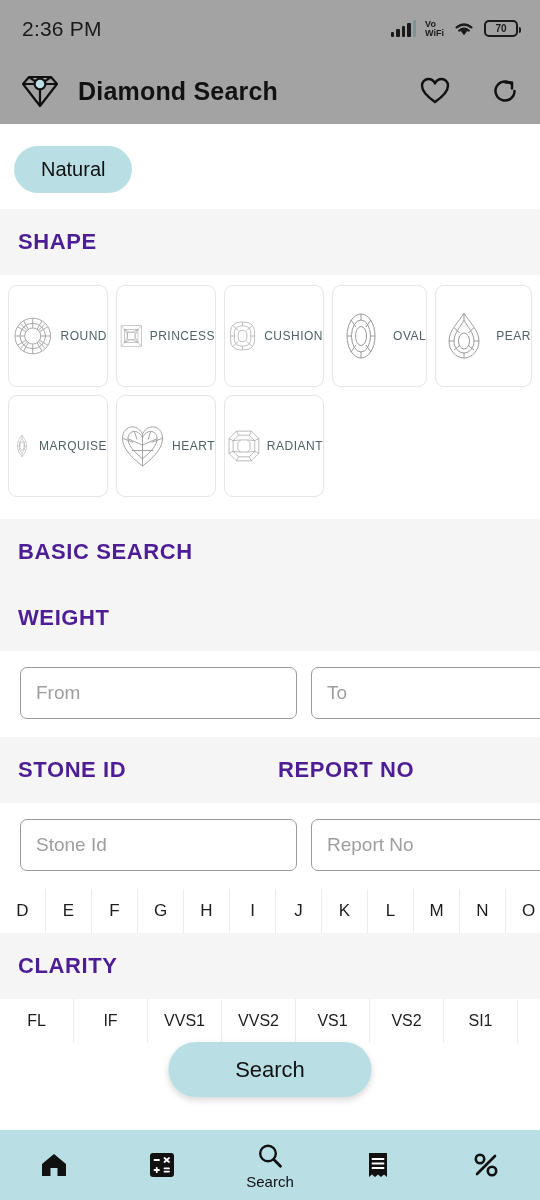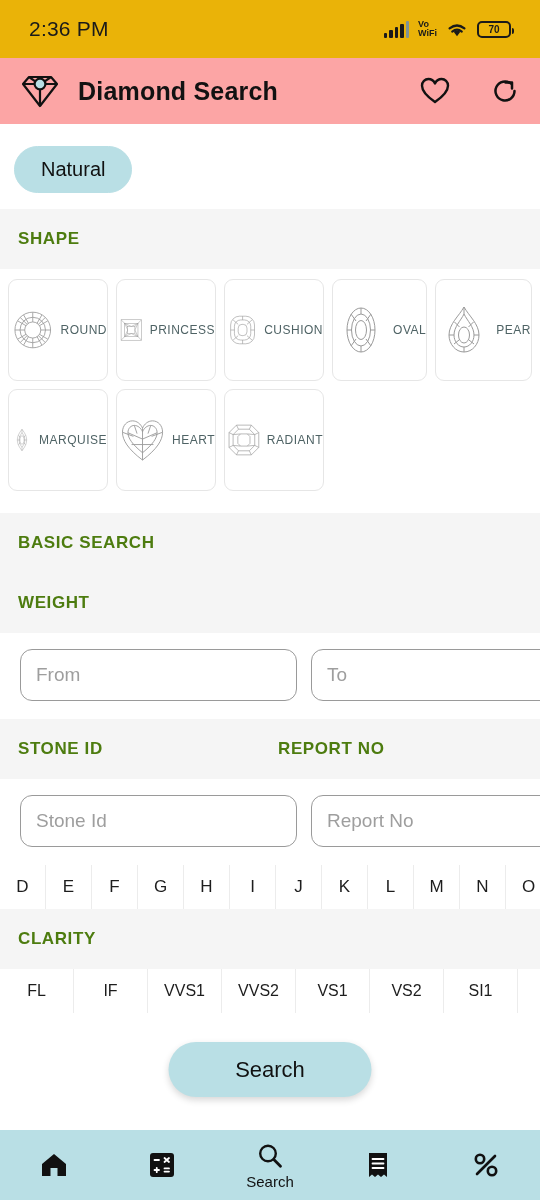--- a/index.html
+++ b/index.html
@@ -5,57 +5,57 @@
   * { margin:0; padding:0; box-sizing:border-box; }
   html,body { width:540px; height:1200px; }
   body {
     font-family:"Liberation Sans", sans-serif;
     background:#ffffff;
     overflow:hidden;
     position:relative;
   }
   
   .statusbar {
-    height:58px; background:#eab308;
+    height:58px; background:#a3a3a3;
     display:flex; align-items:center; justify-content:space-between;
-    padding:0 29px;
+    padding:0 22px;
   }
   .status-time { font-size:21px; color:#1a1a1a; letter-spacing:.2px; }
-  .status-icons { display:flex; align-items:center; gap:9px; }
+  .status-icons { display:flex; align-items:flex-start; gap:9px; }
   .sig { display:flex; align-items:flex-end; gap:2px; height:17px; }
   .sig i { width:3.5px; background:#1a1a1a; border-radius:1px; display:block; }
   .sig i:nth-child(1){height:5px;} .sig i:nth-child(2){height:8px;}
   .sig i:nth-child(3){height:11px;} .sig i:nth-child(4){height:14px;}
   .sig i:nth-child(5){height:17px; background:#7f9396;}
   .volte { font-size:9px; line-height:9.5px; color:#1a1a1a; font-weight:600; text-align:left; }
   .batt {
     width:34px; height:17px; border:2px solid #1a1a1a; border-radius:5px;
     display:flex; align-items:center; justify-content:center;
     font-size:10px; font-weight:700; color:#1a1a1a; position:relative;
   }
   .batt::after{content:"";position:absolute;right:-5px;top:5px;width:2.5px;height:6px;background:#1a1a1a;border-radius:0 2px 2px 0;}
   
   .appbar {
-    height:66px; background:#fca5a5;
+    height:66px; background:#a3a3a3;
     display:flex; align-items:center; padding:0 20px; gap:18px;
   }
   .appbar-title { font-size:25px; font-weight:bold; color:#121212; letter-spacing:.2px; flex:1; }
   .appbar-ico { display:flex; align-items:center; justify-content:center; }
   
   .tabbar { background:#fff; padding:22px 14px 16px 14px; display:flex; gap:14px; }
   .tab {
     border-radius:24px; padding:11px 26px; font-size:20px; color:#111;
     display:flex; align-items:center; justify-content:center;
   }
   .tab.active { background:#b9dfe5; border:1px solid #b9dfe5; }
   .tab.inactive { background:#fff; border:1px solid #9fd0d8; }
   
   .sechead {
     background:#f5f5f5; padding:20px 18px;
-    font-size:17px; font-weight:bold; color:#4d7c0f; letter-spacing:.6px;
+    font-size:22px; font-weight:bold; color:#4c1d95; letter-spacing:.6px;
   }
   .sechead.dual { display:flex; }
   .sechead.dual span { flex:1; }
   .sechead.dual span:nth-child(2){ padding-left:16px; }
   
   .shapes { background:#fff; padding:10px 8px 14px 8px; }
   .shaperow { display:flex; gap:8px; margin-bottom:8px; }
   .shapecard {
     width:100px; height:102px; border:1px solid #e6e6e6; border-radius:9px;
     background:#fff; display:flex; 
@@ -68,21 +68,21 @@
   .radio-item { display:flex; align-items:center; gap:9px; }
   .radio {
     width:26px; height:26px; border-radius:50%; border:2.5px solid #4c6a6b;
     display:flex; align-items:center; justify-content:center;
   }
   .radio.on::after{ content:""; width:12px; height:12px; border-radius:50%; background:#4c6a6b; }
   .radio-label{ font-size:17px; font-weight:bold; color:#4c6a6b; letter-spacing:.3px; }
   
   .inputrow { background:#fff; display:flex; gap:14px; padding:16px 20px 18px 20px; }
   .tinput {
-    flex:1; height:52px; border:1px solid #9a9a9a; border-radius:12px;
+    flex:1; height:52px; border:1px solid #9a9a9a; border-radius:7px;
     background:#fff; padding:0 15px; font-size:19px; color:#222;
     font-family:"Liberation Sans", sans-serif;
   }
   .tinput::placeholder{ color:#9e9e9e; }
   
   .letterstrip { background:#fff; display:flex; }
   .lcell {
     flex:0 0 46px; height:44px; border-right:1px solid #ececec;
     display:flex; align-items:center; justify-content:center;
     font-size:17px; color:#1d1d1d;

